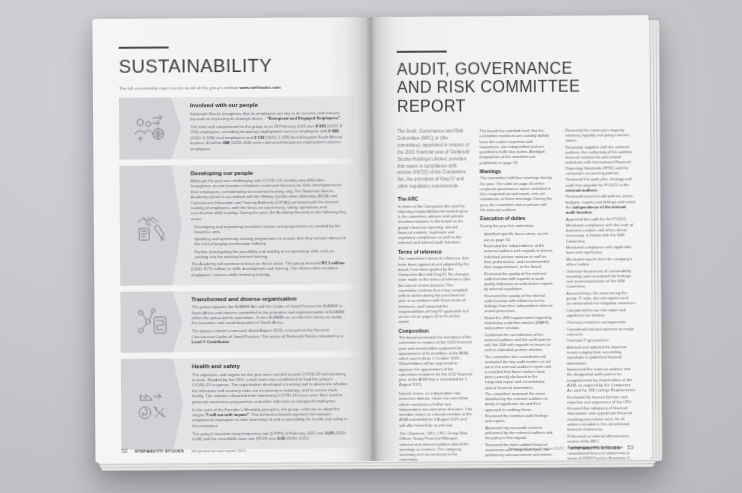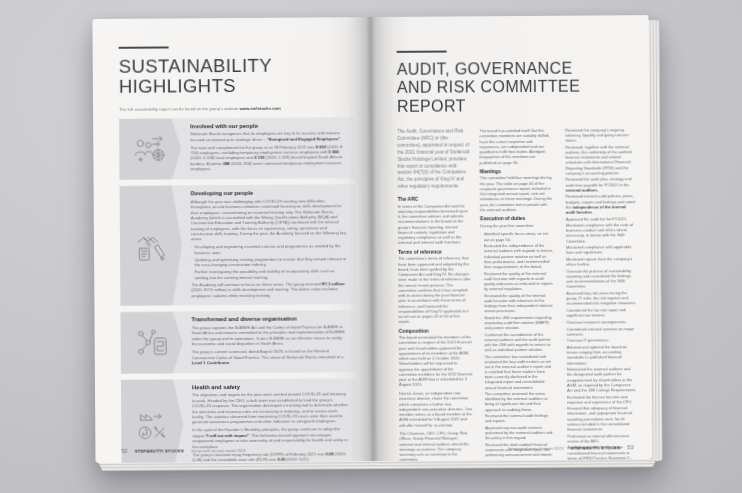--- a/index.html
+++ b/index.html
@@ -60,21 +60,20 @@
 <div class="scene">
   <div class="book">
     <div class="stack-right"></div>
     <div class="stack-bottom"></div>
 
     <div class="page page-left">
       <div class="lp-inner">
         <div class="rule"></div>
         <h1 class="lp-title">
           <span>SUSTAINABILITY</span><br>
-          <span>HIGHLIGHTS</span>
         </h1>
         <p class="lp-intro" id="lp-intro">The full sustainability report can be found on the group’s website <b>www.stefstocks.com</b></p>
         <div class="sections" id="left-sections">
             <div class="section">
               <div class="icon-banner">
                 <svg viewBox="0 0 40 40">
                   <circle cx="9" cy="13" r="3.5"></circle>
                   <path d="M3.5 26c0-5 11-5 11 0"></path>
                   <circle cx="18" cy="15" r="2.8"></circle>
                   <path d="M13.5 25c0-4 9-4 9 0"></path>

